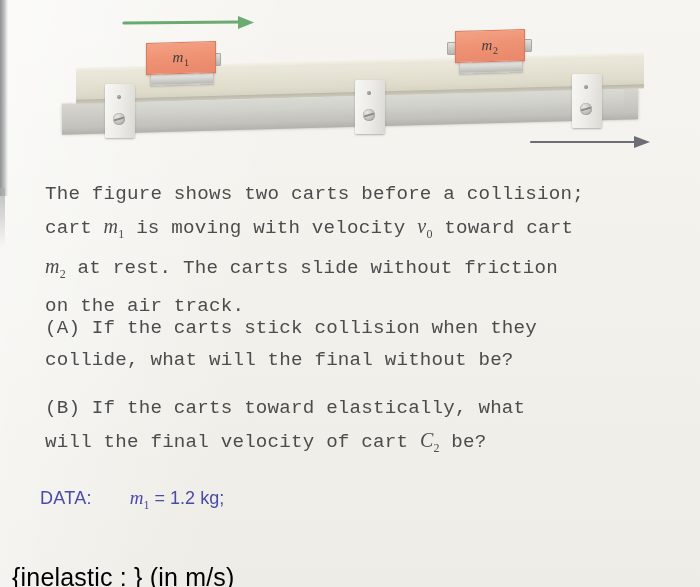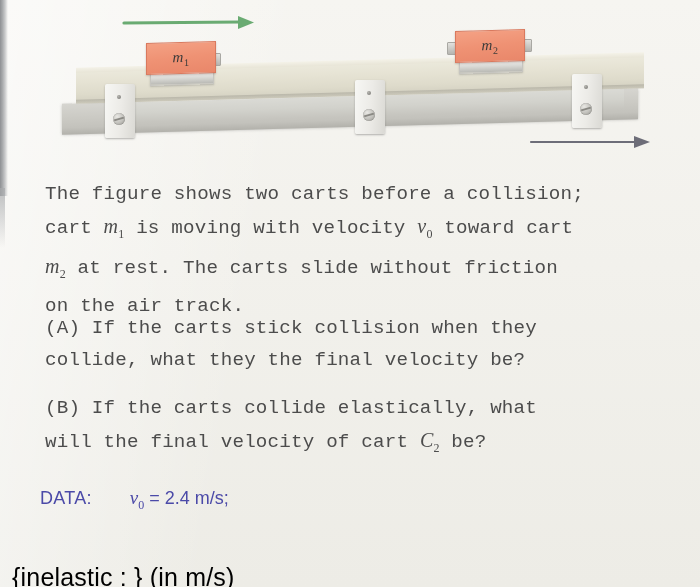--- a/index.html
+++ b/index.html
@@ -303,26 +303,26 @@
 </div>
 
 <div id="prose">
 
   <div class="para" id="para-intro"><span>The figure shows two carts before a collision;</span>
 <span><span>cart </span><span class="var"><span>m</span><sub>1</sub></span><span> is moving with velocity </span><span class="var"><span>v</span><sub>0</sub></span><span> toward cart</span></span>
 <span><span class="var"><span>m</span><sub>2</sub></span><span> at rest. The carts slide without friction</span></span>
 <span>on the air track.</span></div>
 
   <div class="para" id="para-a"><span>(A) If the carts stick collision when they</span>
-<span>collide, what they the final velocity be?</span></div>
-
-  <div class="para" id="para-b"><span>(B) If the carts collide elastically, what</span>
+<span>collide, what will the final without be?</span></div>
+
+  <div class="para" id="para-b"><span>(B) If the carts toward elastically, what</span>
 <span><span>will the final velocity of cart </span><span class="var"><span>C</span><sub>2</sub></span><span> be?</span></span></div>
 </div>
 
 <div id="data-line">
   <span id="data-label">DATA:</span>
-  <span class="data-item" id="data-v0"><span class="sym"><span>v</span><sub>0</sub></span> <span>= 2.4 m/s;</span></span>
+  <span class="data-item" id="data-m1"><span class="sym"><span>m</span><sub>1</sub></span> <span>= 1.2 kg;</span></span>
 </div>
 
 <div id="answer-line">
   <span id="answer-prompt">{inelastic : }</span><span id="answer-unit">(in m/s)</span>
 </div>
 
 </body></html>

